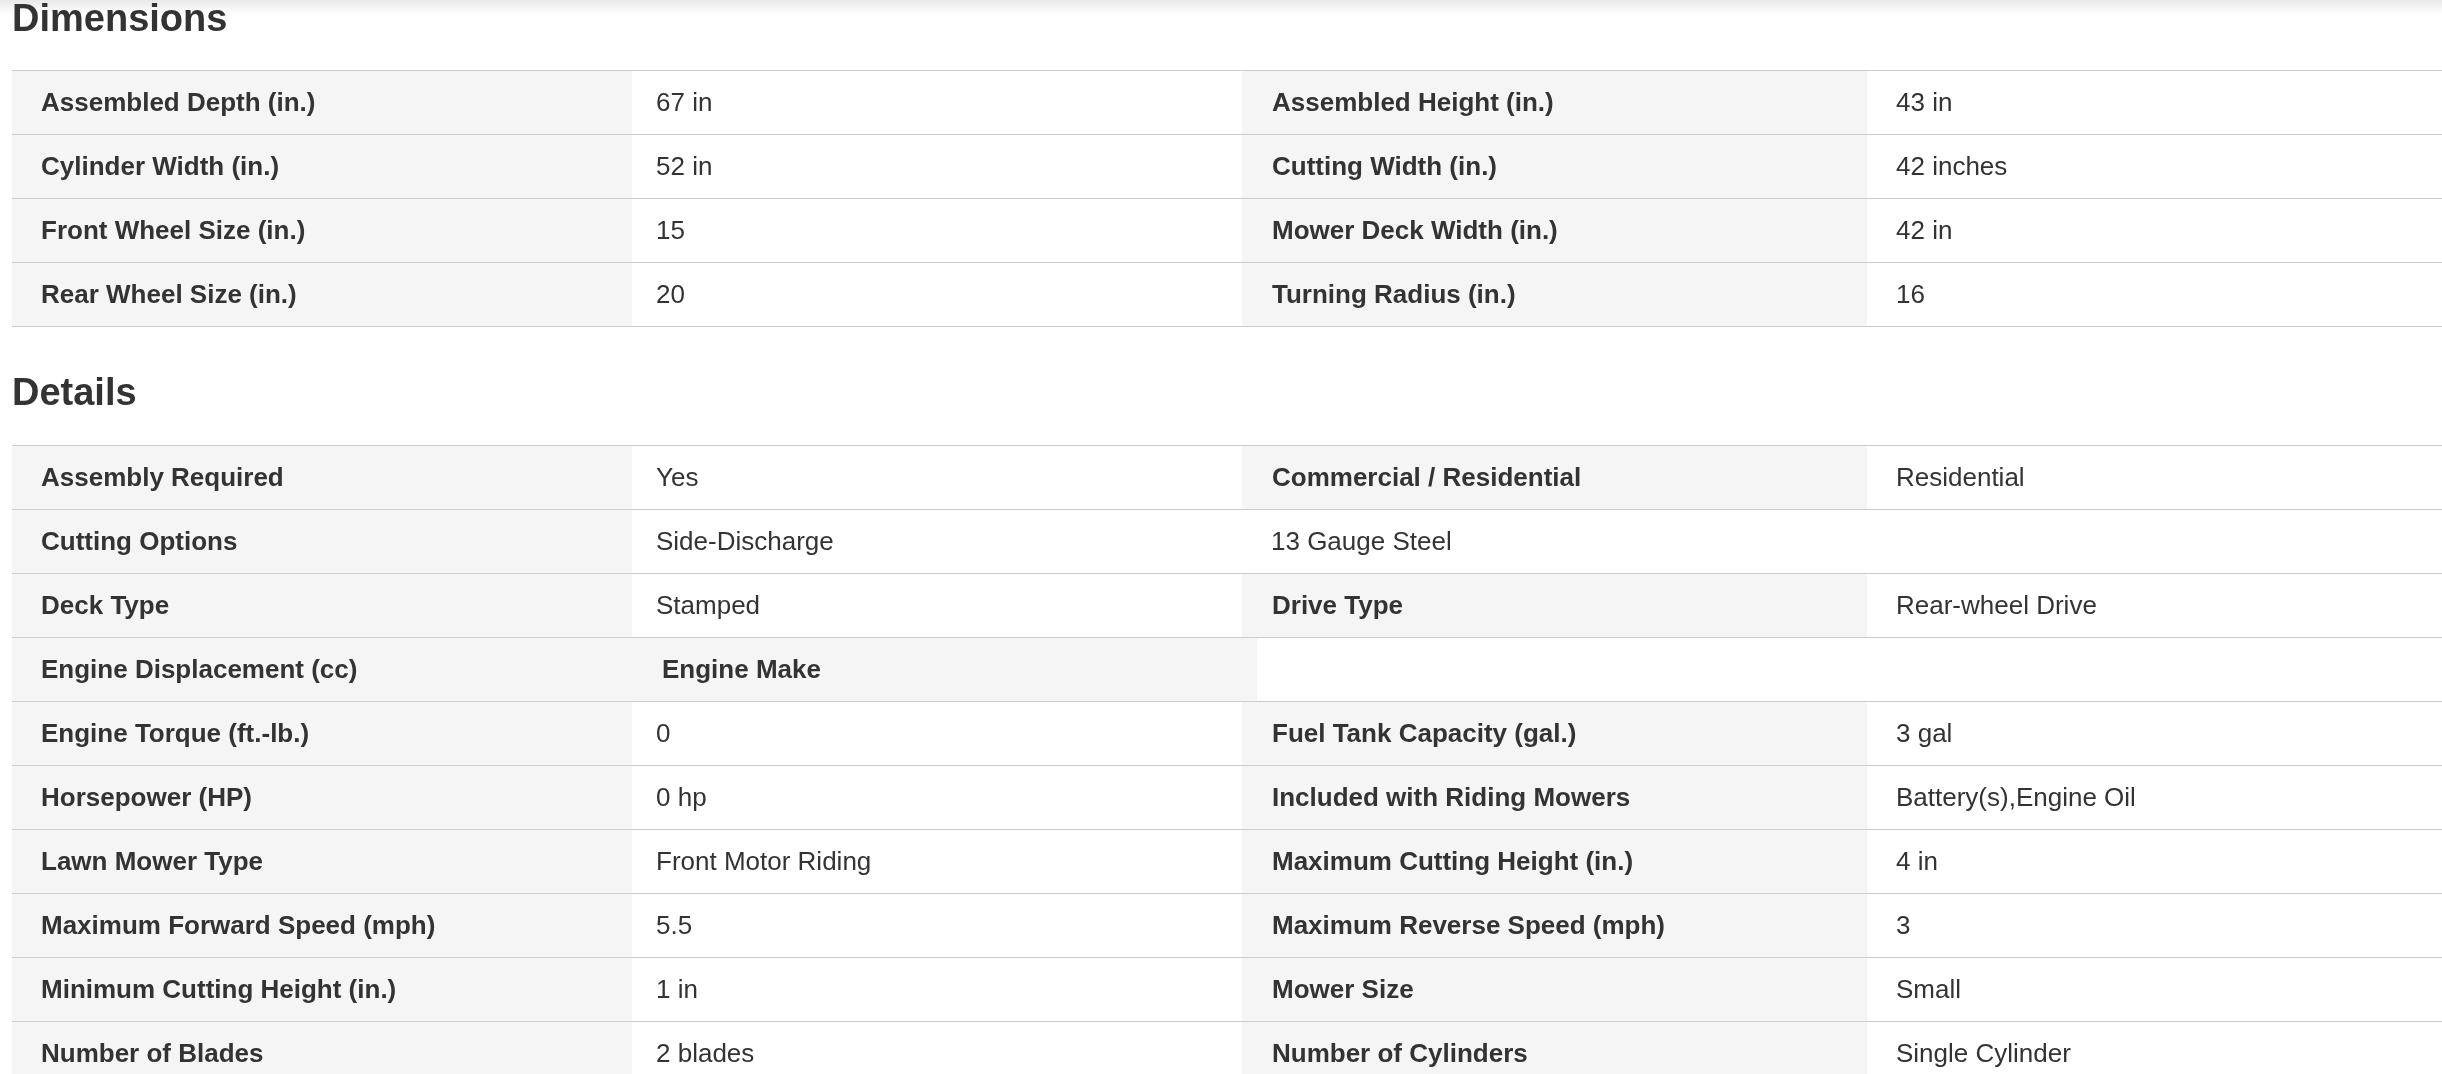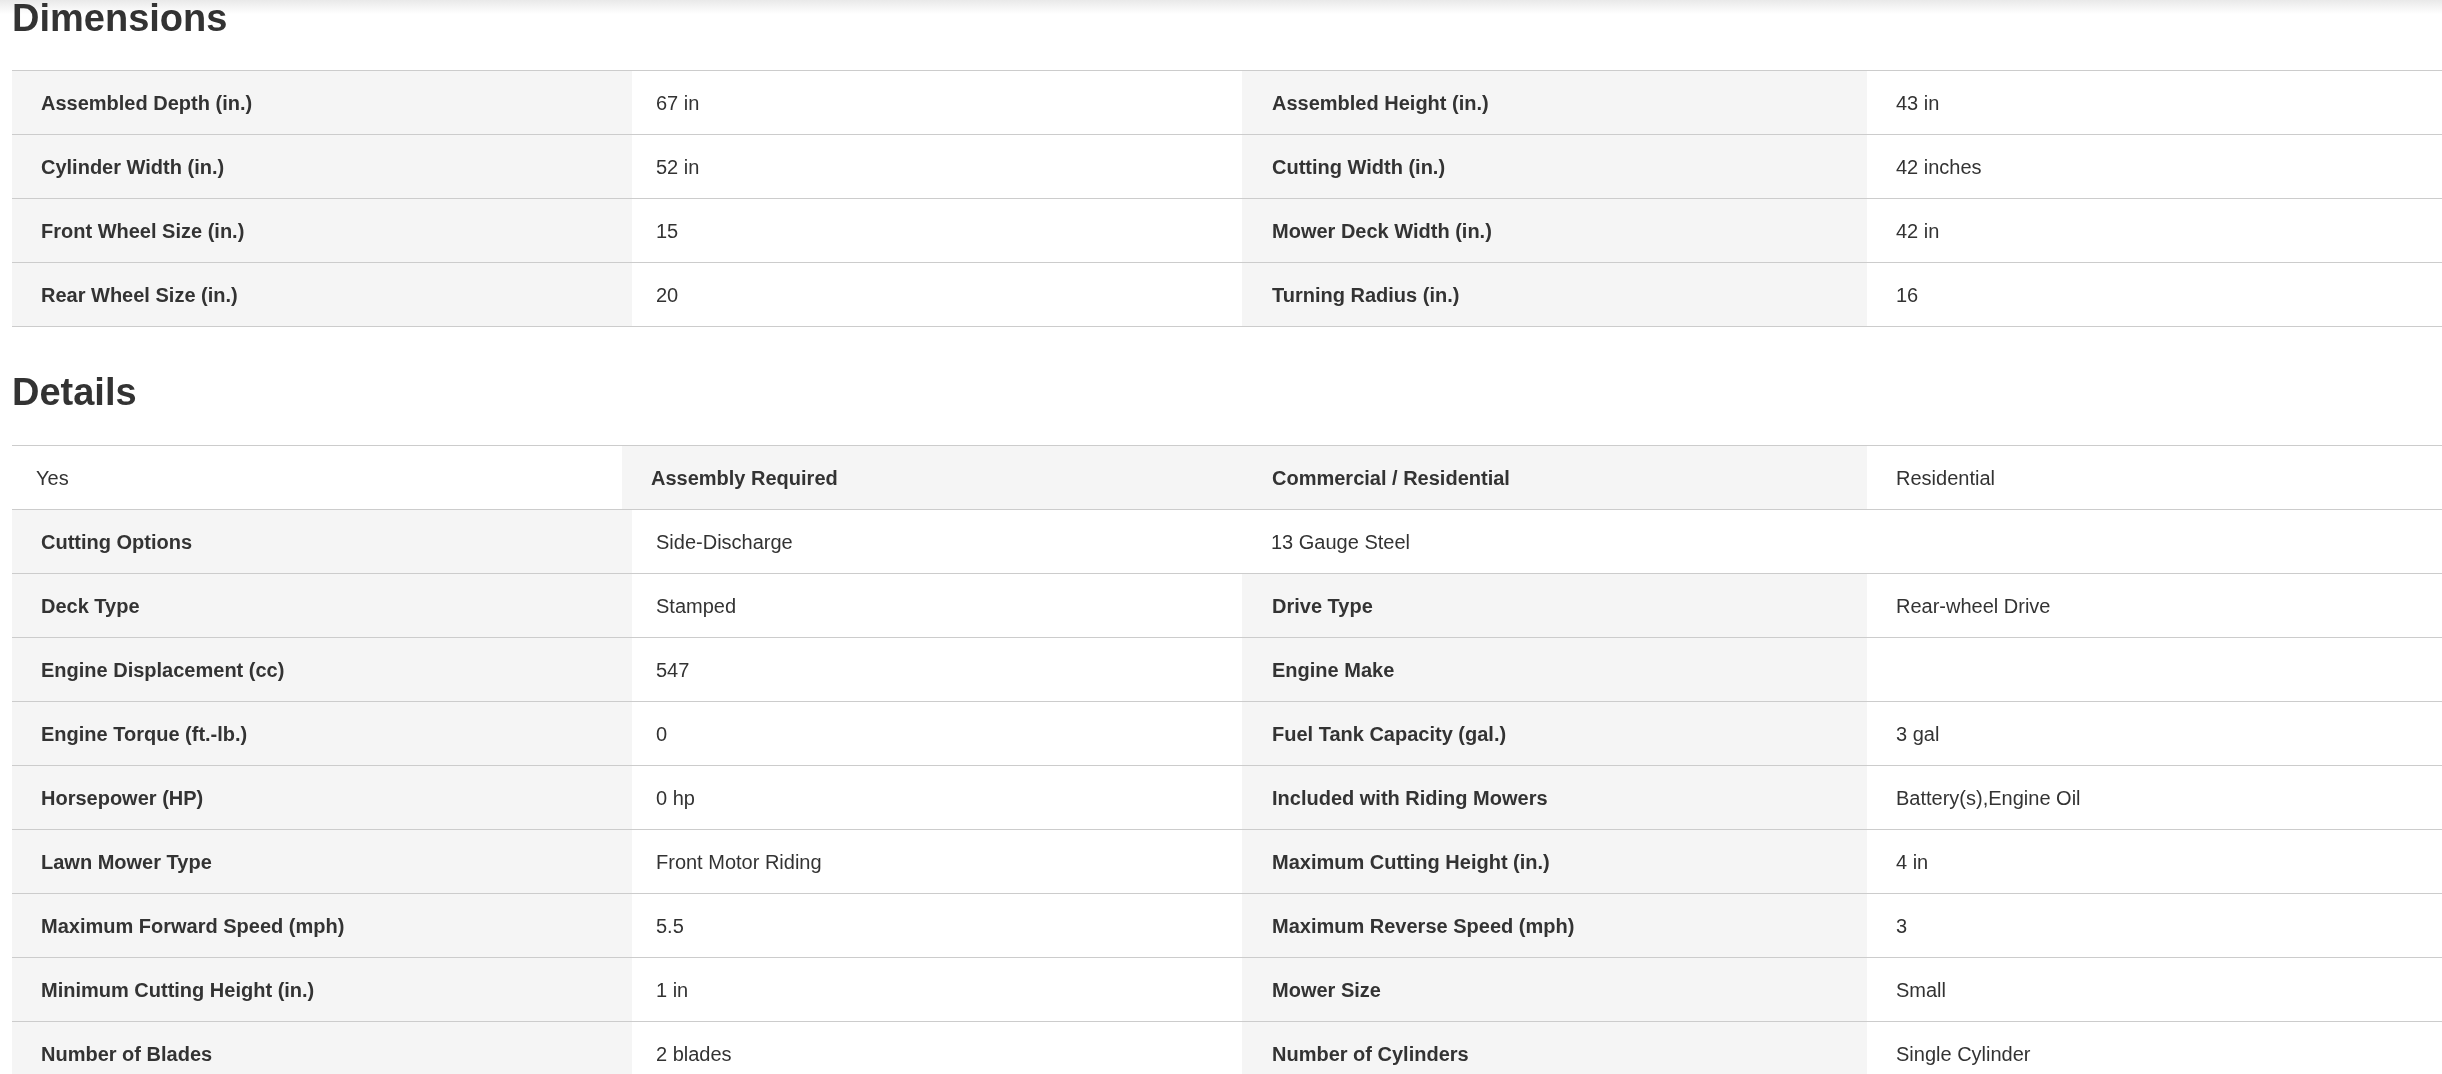--- a/index.html
+++ b/index.html
@@ -47,21 +47,21 @@
     display: flex;
     height: 64px;
     box-sizing: border-box;
     border-top: 1px solid #cccccc;
     align-items: stretch;
   }
   .cell {
     display: flex;
     align-items: center;
     box-sizing: border-box;
-    font-size: 20px;
+    font-size: 26px;
     line-height: 1.2;
     overflow: hidden;
     white-space: nowrap;
   }
   .cell.label {
     background: #f5f5f5;
     font-weight: 700;
   }
   .c1 { width: 620px; padding-left: 29px; }
   .c2 { width: 610px; padding-left: 24px; }
@@ -99,39 +99,38 @@
     <div class="cell value c2">20</div>
     <div class="cell label c3">Turning Radius (in.)</div>
     <div class="cell value c4">16</div>
   </div>
 </div>
 
 <h2 class="section-title" id="details-title">Details</h2>
 
 <div class="spec-table" id="details-table">
   <div class="spec-row">
+    <div class="cell label c1">Assembly Required</div>
     <div class="cell value c2">Yes</div>
-    <div class="cell label c1">Assembly Required</div>
     <div class="cell label c3">Commercial / Residential</div>
     <div class="cell value c4">Residential</div>
   </div>
   <div class="spec-row">
     <div class="cell label c1">Cutting Options</div>
     <div class="cell value c2">Side-Discharge</div>
     <div class="cell value c4">13 Gauge Steel</div>
   </div>
   <div class="spec-row">
     <div class="cell label c1">Deck Type</div>
     <div class="cell value c2">Stamped</div>
     <div class="cell label c3">Drive Type</div>
     <div class="cell value c4">Rear-wheel Drive</div>
   </div>
   <div class="spec-row">
     <div class="cell label c1">Engine Displacement (cc)</div>
-    <div class="cell value c2">547</div>
     <div class="cell label c3">Engine Make</div>
   </div>
   <div class="spec-row">
     <div class="cell label c1">Engine Torque (ft.-lb.)</div>
     <div class="cell value c2">0</div>
     <div class="cell label c3">Fuel Tank Capacity (gal.)</div>
     <div class="cell value c4">3 gal</div>
   </div>
   <div class="spec-row">
     <div class="cell label c1">Horsepower (HP)</div>

